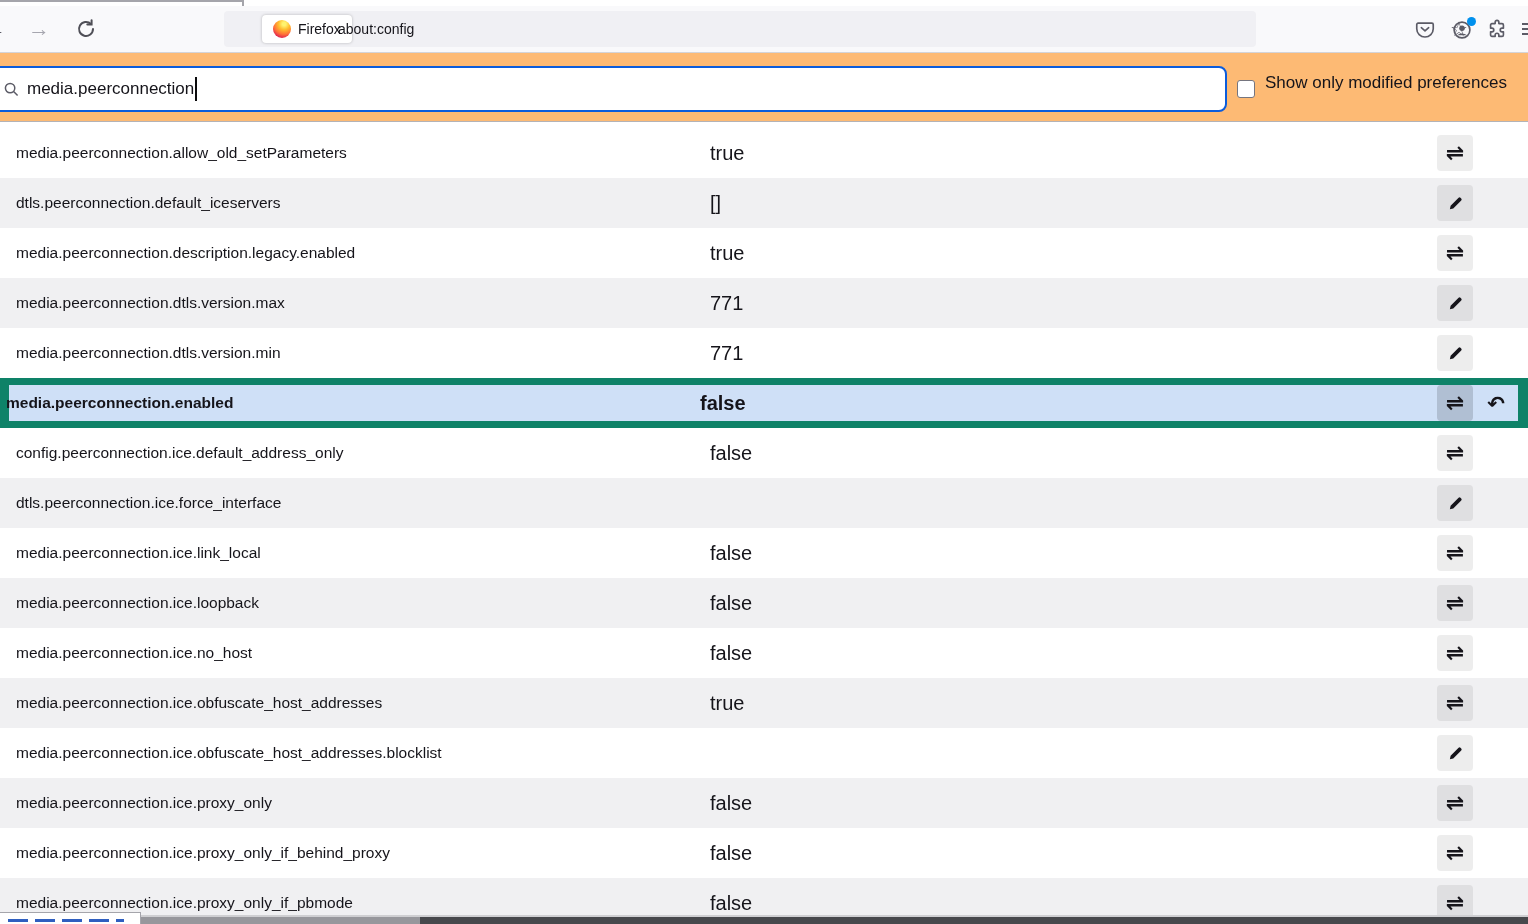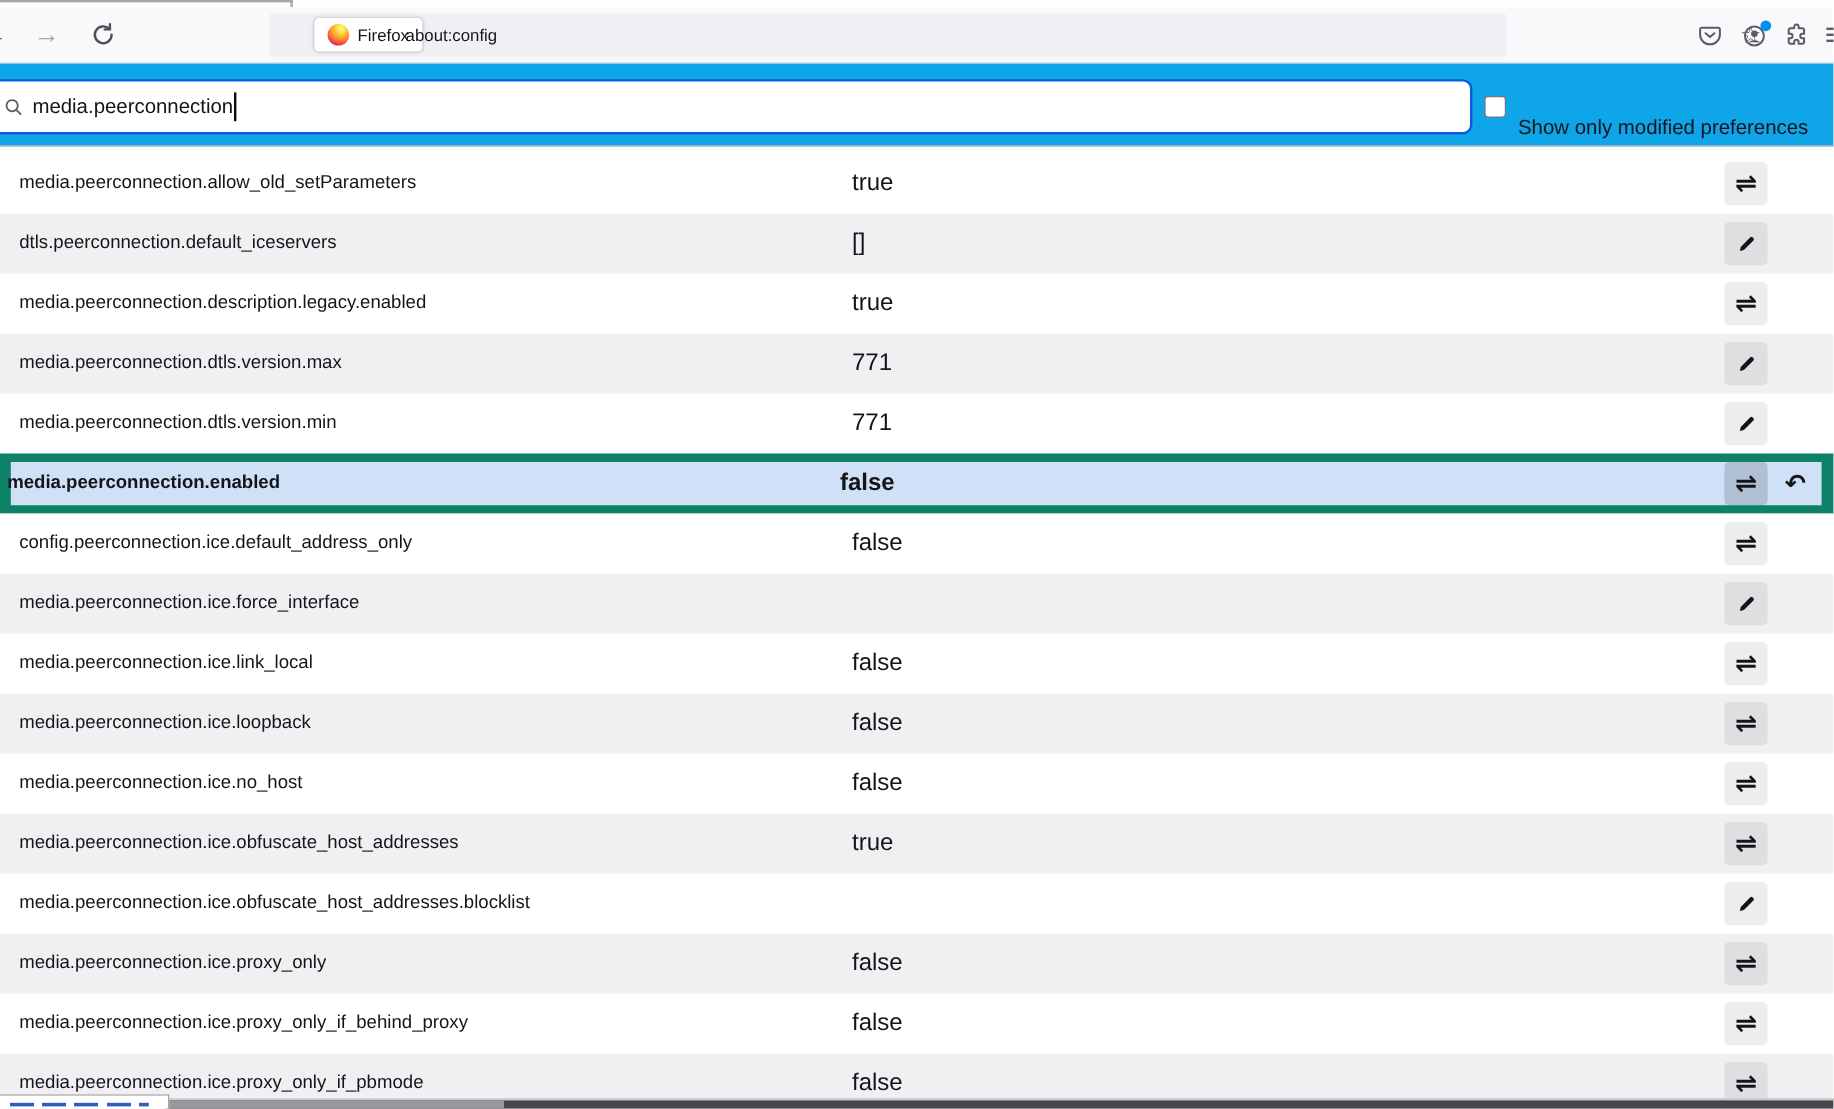--- a/index.html
+++ b/index.html
@@ -30,27 +30,27 @@
   .star{position:absolute;left:1226px;top:50%;transform:translateY(-50%);font-size:20px;color:var(--muted);}
   .tb-icon{position:absolute;top:13px;width:22px;height:22px;}
   .pocket{left:1414px;}
   .account{left:1451px;}
   .puzzle{left:1486px;}
   .blue-dot{position:absolute;left:1467px;top:11px;width:9px;height:9px;border-radius:50%;background:#0090ed;}
   .menu-sliver{position:absolute;left:1522px;top:17px;width:12px;}
   .menu-sliver i{display:block;height:2px;background:#5b5b66;margin-bottom:3px;}
 
   
-  .search-section{position:relative;height:69px;background:#0ea5e9;border-bottom:1px solid #b3b3b7;}
+  .search-section{position:relative;height:69px;background:#fdba74;border-bottom:1px solid #b3b3b7;}
   .search-box{position:absolute;left:-8px;top:13px;width:1235px;height:46px;border:2px solid var(--accent);border-radius:8px;background:#fff;display:flex;align-items:center;padding-left:10px;}
   .search-box .mag{flex:none;}
   .search-text{margin-left:8px;font-size:17px;white-space:pre;}
   .caret{display:inline-block;width:2px;height:24px;background:#0b0b0d;margin-left:1px;vertical-align:middle;}
   .filter-check{position:absolute;left:1237px;top:27px;width:18px;height:18px;border:1.4px solid #75757f;border-radius:3px;background:#fff;}
-  .filter-label{position:absolute;left:1265px;top:44px;font-size:17px;white-space:nowrap;}
+  .filter-label{position:absolute;left:1265px;top:20px;font-size:17px;white-space:nowrap;}
 
   
   .pref-table{margin-top:6px;}
   .row{position:relative;height:50px;background:#fff;text-decoration:underline;}
   .row.odd{background:var(--graystripe);}
   .pref-name{position:absolute;left:16px;top:50%;transform:translateY(-50%);font-size:15.5px;}
   .pref-value{position:absolute;left:710px;top:50%;transform:translateY(-50%);font-size:20px;}
   .btn{position:absolute;top:7px;width:36px;height:36px;border-radius:4px;background:rgba(21,20,26,.08);display:flex;align-items:center;justify-content:center;cursor:pointer;}
   .btn-toggle,.btn-edit{left:1437px;}
   .btn-toggle span{font-size:22px;font-weight:700;line-height:1;}
@@ -191,21 +191,21 @@
   </div>
     <div class="row">
     <span class="pref-name">config.peerconnection.ice.default_address_only</span>
     <span class="pref-value">false</span>
     <div class="btn btn-toggle">
         <span>⇌</span>
       </div>
 
   </div>
     <div class="row odd">
-    <span class="pref-name">media.peerconnection.ice.force_interface</span>
+    <span class="pref-name">dtls.peerconnection.ice.force_interface</span>
     <span class="pref-value"></span>
 
     <div class="btn btn-edit">
       <svg width="15" height="15" viewBox="0 0 16 16" fill="#15141a">
         <path d="M11.3 1.9a1.4 1.4 0 0 1 2 0l.8.8a1.4 1.4 0 0 1 0 2L5.6 13.2 2 14l.8-3.6z"></path>
       </svg>
     </div>
 
   </div>
     <div class="row">

